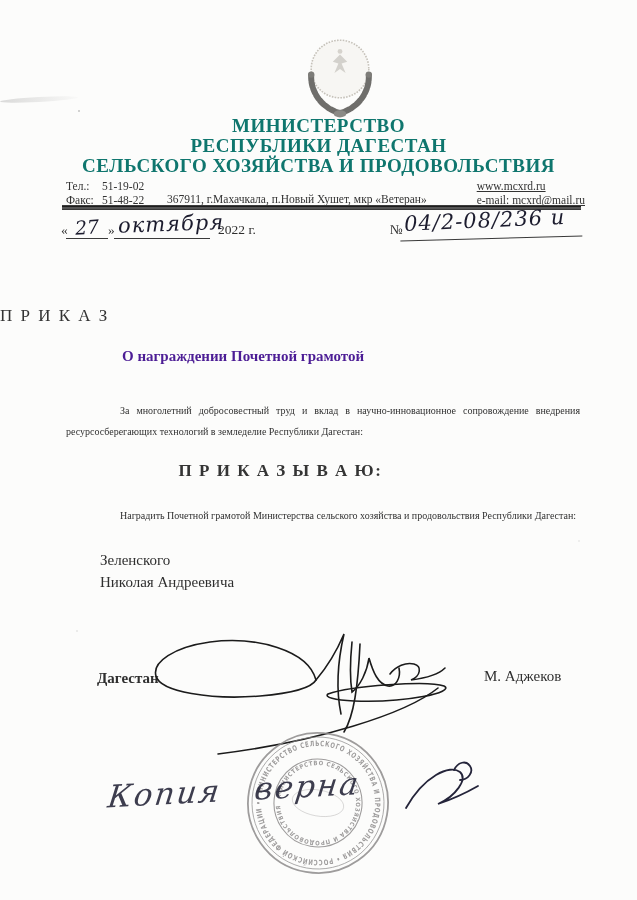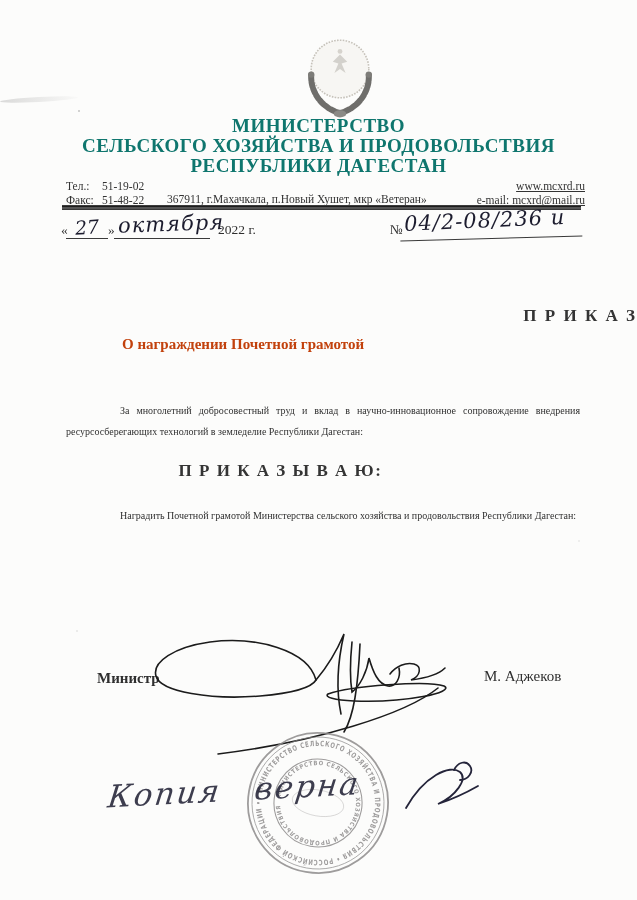--- a/index.html
+++ b/index.html
@@ -19,21 +19,21 @@
     box-shadow: 6px 96px rgba(120,120,120,.25), -2px 520px rgba(140,140,140,.2), 500px 430px rgba(150,150,150,.18);}
 
   
   .emblem{position:absolute;left:300px;top:34px;width:80px;height:86px;}
   .ministry{position:absolute;top:116px;left:0;width:637px;text-align:center;
     font-weight:bold;font-size:19px;line-height:20px;color:#0f766e;letter-spacing:.5px;}
   .contacts{position:absolute;top:179px;left:0;width:637px;font-size:11.5px;line-height:14px;color:#333;}
   .c-left{position:absolute;left:66px;top:0;}
   .c-left .row span.lbl{display:inline-block;width:36px;}
   .c-mid{position:absolute;left:167px;top:13px;}
-  .c-right{position:absolute;right:52px;top:0;text-align:right;}
+  .c-right{position:absolute;right:52px;top:0;text-align:left;}
   .c-right .u{text-decoration:underline;}
   .rule{position:absolute;top:205px;left:62px;width:519px;height:5px;
     background:linear-gradient(#4a4a4a,#161616 35%,#6a6a6a 55%,#2b2b2b);}
 
   
   .dateline{position:absolute;top:214px;left:0;width:637px;height:40px;font-size:13.5px;}
   .dl{position:absolute;}
   .hand{font-family:"DejaVu Serif", serif;font-style:italic;color:var(--handwriting-ink,#1c1c2e);}
   .u-line{border-bottom:1.2px solid #3a3a3a;}
   .day{left:70px;top:2px;width:34px;text-align:center;font-size:19px;transform:rotate(-4deg);}
@@ -41,23 +41,23 @@
   .q1{left:61px;top:8px;}
   .q2{left:108px;top:8px;}
   .month{left:118px;top:-2px;width:98px;font-size:21px;letter-spacing:1px;transform:rotate(-2deg);}
   .month-u{left:114px;top:0;width:96px;height:24px;}
   .year{left:218px;top:8px;}
   .numsign{left:390px;top:8px;}
   .num{left:404px;top:-6px;width:180px;font-size:21px;letter-spacing:1px;transform:rotate(-2.5deg);}
   .num-u{left:400px;top:-2px;width:182px;height:26px;transform:rotate(-1.5deg);}
 
   
-  .order-title{position:absolute;top:306px;left:0;width:637px;text-align:right;
-    font-weight:bold;font-size:17px;letter-spacing:2px;color:#343434;}
-  .subject{position:absolute;top:336px;left:122px;font-weight:bold;font-size:15px;color:#c2410c;}
+  .order-title{position:absolute;top:306px;left:0;width:637px;text-align:left;
+    font-weight:normal;font-size:17px;letter-spacing:2px;color:#343434;}
+  .subject{position:absolute;top:348px;left:122px;font-weight:bold;font-size:15px;color:#4c1d95;}
   .para{position:absolute;left:66px;width:514px;font-size:10px;line-height:20.5px;
     text-align:justify;text-indent:54px;color:#303030;}
   .p1{top:391px;}
   .directive{position:absolute;top:461px;left:0;width:561px;text-align:center;
     font-weight:bold;font-size:17px;letter-spacing:1.5px;color:#343434;}
   .p2{top:496px;}
   .rec-name{position:absolute;left:100px;top:549px;font-size:15px;line-height:22px;}
   .rec-desc{position:absolute;left:352px;top:549px;width:230px;font-size:14.5px;line-height:21px;
     padding-left:14px;text-indent:-14px;}
 
@@ -93,22 +93,22 @@
     <circle cx="50" cy="20" r="3" fill="#c0bcb4" opacity="0.6"></circle>
     <path d="M14,50 C13,72 29,92 50,97" stroke="#6f6e6b" stroke-width="7.5" fill="none" stroke-dasharray="6 2.5" stroke-linecap="round"></path>
     <path d="M86,50 C87,72 71,92 50,97" stroke="#6f6e6b" stroke-width="7.5" fill="none" stroke-dasharray="6 2.5" stroke-linecap="round"></path>
     <circle cx="14" cy="49" r="4" fill="#7d7c78"></circle>
     <circle cx="86" cy="49" r="4" fill="#7d7c78"></circle>
     <ellipse cx="50" cy="98" rx="8" ry="4.5" fill="#8a8985"></ellipse>
   </svg>
 
   <div class="ministry">
     <div>МИНИСТЕРСТВО</div>
+    <div>РЕСПУБЛИКИ ДАГЕСТАН</div>
     <div>СЕЛЬСКОГО ХОЗЯЙСТВА И ПРОДОВОЛЬСТВИЯ</div>
-    <div>РЕСПУБЛИКИ ДАГЕСТАН</div>
   </div>
 
   <div class="contacts">
     <div class="c-left">
       <div class="row"><span class="lbl">Тел.:</span><span>51-19-02</span></div>
       <div class="row"><span class="lbl">Факс:</span><span>51-48-22</span></div>
     </div>
     <div class="c-mid">367911, г.Махачкала, п.Новый Хушет, мкр «Ветеран»</div>
     <div class="c-right">
       <div class="u">www.mcxrd.ru</div>
@@ -130,22 +130,26 @@
     <span class="dl u-line num-u"></span>
     <span class="dl hand num">04/2-08/236 и</span>
   </div>
 
   <div class="order-title">П Р И К А З</div>
   <div class="subject">О награждении Почетной грамотой</div>
   <p class="para p1">За многолетний добросовестный труд и вклад в научно-инновационное сопровождение внедрения ресурсосберегающих технологий в земледелие Республики Дагестан:</p>
   <div class="directive">П Р И К А З Ы В А Ю:</div>
   <p class="para p2">Наградить Почетной грамотой Министерства сельского хозяйства и продовольствия Республики Дагестан:</p>
 
+  <div class="rec-name">
+    <div>Зеленского</div>
+    <div>Николая Андреевича</div>
+  </div>
 
-  <div class="minister-label">Министр</div>
+  <div class="minister-label">Дагестан</div>
 
   <svg class="sig" viewBox="0 0 340 140">
     <path d="M 178,52 C 170,22 118,8 72,14 C 36,19 14,34 18,48 C 22,64 74,72 122,68 C 156,65 174,59 178,52"></path>
     <path d="M 178,52 C 190,38 200,20 206,6 C 200,32 198,62 203,86"></path>
     <path d="M 214,14 C 212,34 212,52 214,64 C 222,58 229,44 231,30 C 235,44 240,56 250,58 C 258,59 263,50 261,40"></path>
     <path d="M 252,46 C 258,38 268,34 276,36 C 284,38 283,48 273,52 C 289,50 301,46 307,40"></path>
     <path d="M 190,66 C 212,58 290,52 306,58 C 318,64 268,75 216,73 C 196,72 186,69 190,66"></path>
     <path d="M 222,16 C 220,58 216,88 206,104"></path>
     <path d="M 300,60 C 268,86 178,114 80,126"></path>
   </svg>

